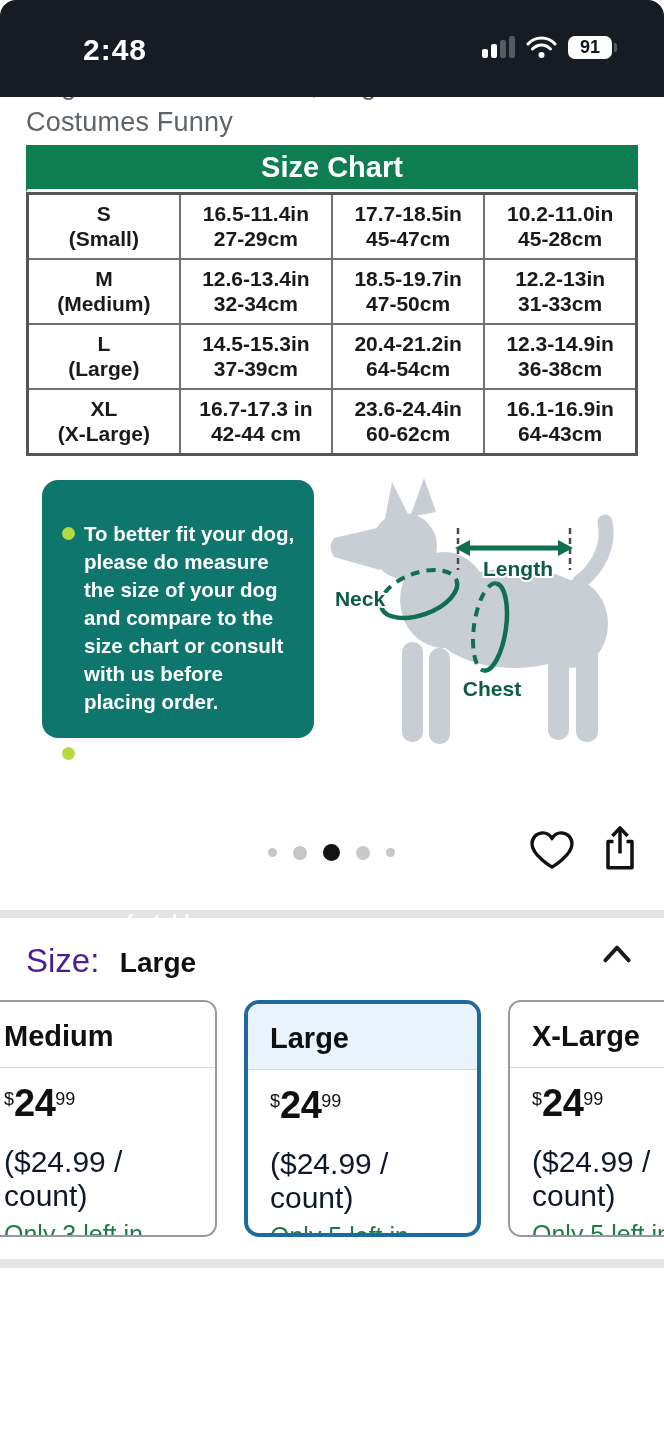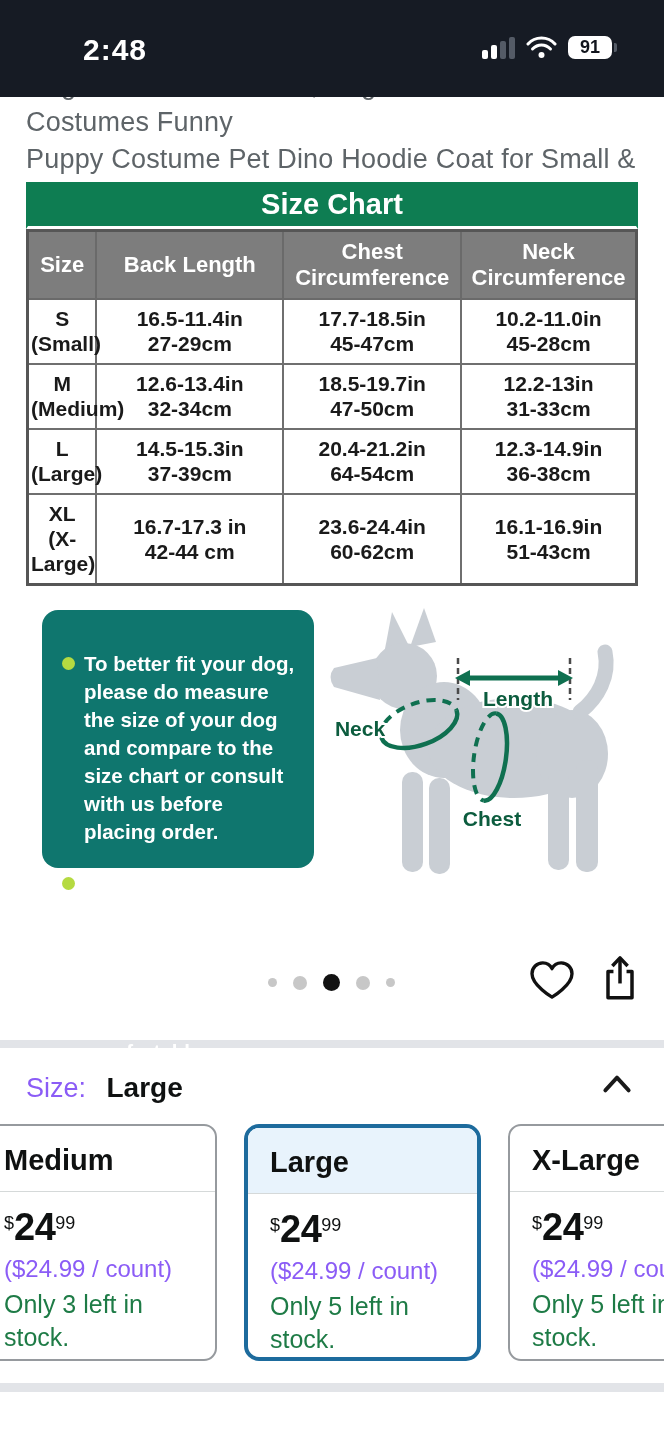--- a/index.html
+++ b/index.html
@@ -1,24 +1,24 @@
 <!DOCTYPE html>
 <html><head>
 <meta charset="utf-8">
 <style>
   * { margin:0; padding:0; box-sizing:border-box; }
   html,body { width:664px; height:1440px; }
   body { font-family:"Liberation Sans", sans-serif; background:#fff; overflow:hidden; position:relative; }
-  .screen { position:relative; width:664px; height:1440px; overflow:hidden; background:#fff; }
+  .screen { position:relative; width:664px; height:1440px; overflow:hidden; background:#fff;border-radius:16px; }
 
   
   .status-bar { position:relative; height:97px; background:#161b24; z-index:5; }
   .sb-time { position:absolute; left:70px; top:33px; width:90px; text-align:center;
              color:#fff; font-size:30px; font-weight:700; letter-spacing:1px; }
-  .sb-icons { position:absolute; right:52px; top:36px; display:flex; align-items:flex-end; gap:11px; }
+  .sb-icons { position:absolute; right:52px; top:36px; display:flex; gap:11px; }
   .sig { display:flex; align-items:flex-end; gap:3px; height:22px; }
   .sig span { width:6px; border-radius:2px; background:#fff; display:block; }
   .sig .b1{height:9px} .sig .b2{height:14px} .sig .b3{height:18px;background:#545b66} .sig .b4{height:22px;background:#545b66}
   .battery { position:relative; width:44px; height:23px; background:#fff; border-radius:7px;
              color:#10141c; font-size:18px; font-weight:700; display:flex; align-items:center; justify-content:center; }
   .battery::after { content:""; position:absolute; right:-5px; top:7px; width:3px; height:9px;
                     background:#545b66; border-radius:0 2px 2px 0; }
 
   
   .title-wrap { margin:-30px 26px 0 26px; position:relative; z-index:1; color:#5e6468;
@@ -51,33 +51,33 @@
   .dots i.s{width:9px;height:9px} .dots i.m{width:14px;height:14px}
   .dots i.active{width:17px;height:17px;background:#121212}
   .act-heart { position:absolute; left:530px; top:12px; }
   .act-share { position:absolute; left:600px; top:6px; }
 
   .band { background:#e2e4e8; }
   .band-8 { height:8px; } .band-9 { height:9px; }
 
   
   .size-row { position:relative; padding:24px 26px 20px; }
-  .size-label { font-size:27px; color:#8b5cf6; }
+  .size-label { font-size:33px; color:#4c1d95; }
   .size-value { font-size:28px; font-weight:700; color:#0f1111; margin-left:16px; }
   .chev-up { position:absolute; right:30px; top:24px; }
 
   .cards { display:flex; gap:27px; margin-left:-20px; height:237px; }
   .card { flex:0 0 237px; width:237px; background:#fff; border:2px solid #969a9e; border-radius:13px; overflow:hidden; }
   .card .hd { padding:18px 22px 14px; font-size:29px; font-weight:700; color:#0f1111; border-bottom:1px solid #d5d9d9; }
   .card .bd { padding:14px 22px 0; }
   .card.selected { border:4px solid #1d6b9d; border-radius:15px; }
   .card.selected .hd { background:#e8f3fc; }
   .p-sup { font-size:18px; position:relative; top:-11px; color:#0f1111; }
   .p-whole { font-size:38px; font-weight:700; color:#0f1111; letter-spacing:-0.5px; }
-  .unit { font-size:24px; color:#8b5cf6; margin-top:6px; }
+  .unit { font-size:30px; color:#0f172a; margin-top:20px; }
   .stock { font-size:25px; line-height:33px; color:#1e7b46; margin-top:5px; }
 
   
   .price-section { padding:20px 26px 0; height:103px; display:flex; align-items:center; }
 
   svg text { font-family:"Liberation Sans", sans-serif; font-weight:700; }
 </style>
 </head>
 <body>
 
@@ -98,103 +98,96 @@
         <circle cx="15.5" cy="19" r="3" fill="#fff"></circle>
       </svg>
       <div class="battery">
           <span>91</span>
         </div>
     </div>
   </div>
 
   <div class="title-wrap">
     <div>Dog Dinosaur Costume, Dog Halloween Costumes Funny</div>
-    <div>Puppy Costume Pet Dino Hoodie Coat for Small &amp;</div>
   </div>
 
   <div class="chart-wrap">
     <div class="chart-title">Size Chart</div>
     <table class="size-chart">
       <tbody>
-          <tr>
-        <th class="col-size">Size</th>
-        <th class="col-back">Back Length</th>
-        <th class="col-chest">Chest Circumference</th>
-        <th class="col-neck">Neck Circumference</th>
+      <tr>
+        <td>
+              <div>S</div>
+              <div>(Small)</div>
+            </td>
+        <td>
+              <div>16.5-11.4in</div>
+              <div>27-29cm</div>
+            </td>
+        <td>
+              <div>17.7-18.5in</div>
+              <div>45-47cm</div>
+            </td>
+        <td>
+              <div>10.2-11.0in</div>
+              <div>45-28cm</div>
+            </td>
       </tr>
       <tr>
         <td>
-              <div>S</div>
-              <div>(Small)</div>
-            </td>
-        <td>
-              <div>16.5-11.4in</div>
-              <div>27-29cm</div>
-            </td>
-        <td>
-              <div>17.7-18.5in</div>
-              <div>45-47cm</div>
-            </td>
-        <td>
-              <div>10.2-11.0in</div>
-              <div>45-28cm</div>
+              <div>M</div>
+              <div>(Medium)</div>
+            </td>
+        <td>
+              <div>12.6-13.4in</div>
+              <div>32-34cm</div>
+            </td>
+        <td>
+              <div>18.5-19.7in</div>
+              <div>47-50cm</div>
+            </td>
+        <td>
+              <div>12.2-13in</div>
+              <div>31-33cm</div>
             </td>
       </tr>
       <tr>
         <td>
-              <div>M</div>
-              <div>(Medium)</div>
-            </td>
-        <td>
-              <div>12.6-13.4in</div>
-              <div>32-34cm</div>
-            </td>
-        <td>
-              <div>18.5-19.7in</div>
-              <div>47-50cm</div>
-            </td>
-        <td>
-              <div>12.2-13in</div>
-              <div>31-33cm</div>
+              <div>L</div>
+              <div>(Large)</div>
+            </td>
+        <td>
+              <div>14.5-15.3in</div>
+              <div>37-39cm</div>
+            </td>
+        <td>
+              <div>20.4-21.2in</div>
+              <div>64-54cm</div>
+            </td>
+        <td>
+              <div>12.3-14.9in</div>
+              <div>36-38cm</div>
             </td>
       </tr>
       <tr>
         <td>
-              <div>L</div>
-              <div>(Large)</div>
-            </td>
-        <td>
-              <div>14.5-15.3in</div>
-              <div>37-39cm</div>
-            </td>
-        <td>
-              <div>20.4-21.2in</div>
-              <div>64-54cm</div>
-            </td>
-        <td>
-              <div>12.3-14.9in</div>
-              <div>36-38cm</div>
-            </td>
-      </tr>
-      <tr>
-        <td>
               <div>XL</div>
               <div>(X-Large)</div>
             </td>
         <td>
               <div>16.7-17.3 in</div>
               <div>42-44 cm</div>
             </td>
         <td>
               <div>23.6-24.4in</div>
               <div>60-62cm</div>
             </td>
         <td>
               <div>16.1-16.9in</div>
-              <div>51-43cm</div>
+              <div>64-43cm</div>
             </td>
       </tr>
     </tbody>
       </table>
   </div>
 
   <div class="fit-section">
     <div class="tip-box">
       <div class="tip">
         <span class="dot"></span>

